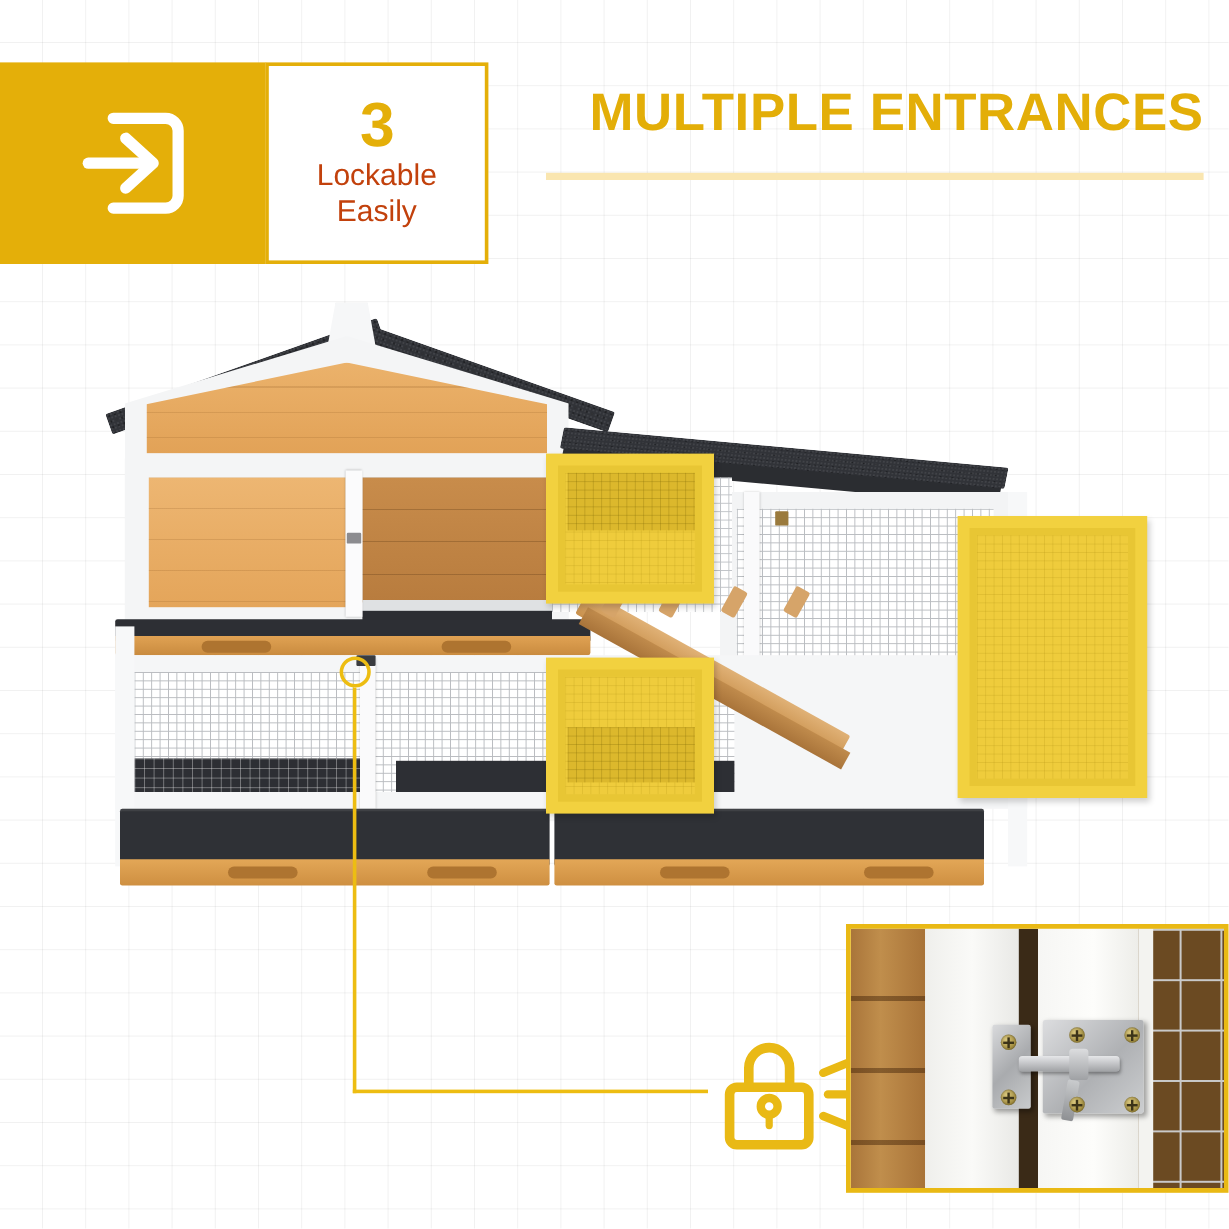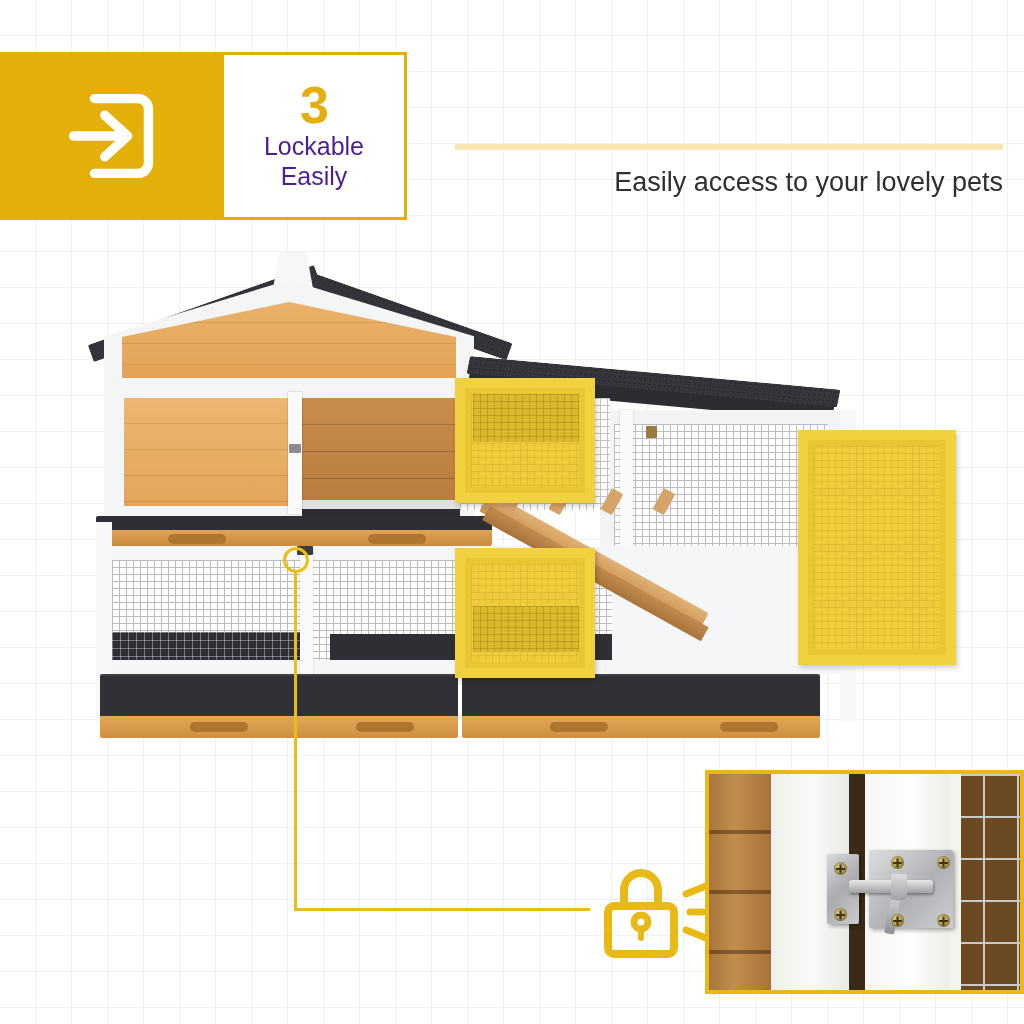--- a/index.html
+++ b/index.html
@@ -35,21 +35,21 @@
   .badge-card{
     position:absolute;left:221px;top:52px;width:186px;height:168px;
     background:#ffffff;border:3px solid #E4AF09;box-sizing:border-box;
     display:flex;flex-direction:column;align-items:center;justify-content:center;
   }
   .badge-num{
     font-size:52px;font-weight:bold;color:#E4AF09;line-height:0.95;
     letter-spacing:-1px;margin-bottom:2px;
   }
   .badge-sub{
-    font-size:25px;color:#4c1d95;line-height:1.18;text-align:center;
+    font-size:25px;color:#c2410c;line-height:1.18;text-align:center;
     font-weight:300;
   }
 
   
   .headline{
     position:absolute;left:455px;top:72px;width:548px;
     font-size:44px;font-weight:bold;color:#E3AE08;
     letter-spacing:0.5px;text-align:right;line-height:1;
     white-space:nowrap;
   }
@@ -427,22 +427,22 @@
       <polyline points="44,30 66,50 44,70" fill="none" stroke="#ffffff" stroke-width="9" stroke-linecap="round" stroke-linejoin="round"></polyline>
     </svg>
   </div>
 
   <div class="badge-card">
     <div class="badge-num">3</div>
     <div class="badge-sub">Lockable</div>
     <div class="badge-sub">Easily</div>
   </div>
 
+  <div class="headline">MULTIPLE ENTRANCES</div>
   <div class="rule"></div>
-  <div class="subhead">Easily access to your lovely pets</div>
 
   <div class="product">
 
     <div class="roof-left"></div>
     <div class="roof-right"></div>
     <div class="ridge-cap"></div>
 
     <div class="gable"></div>
     <div class="gable-wood"></div>
 

